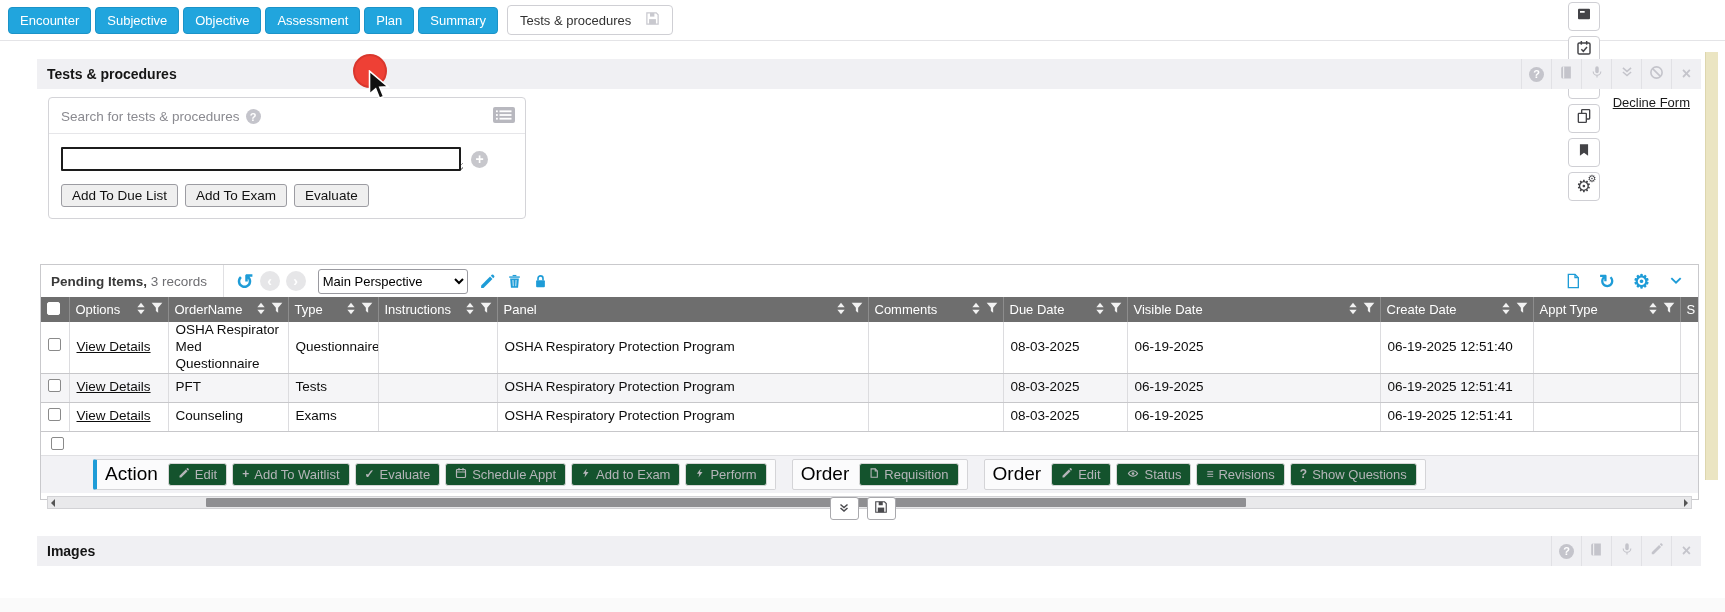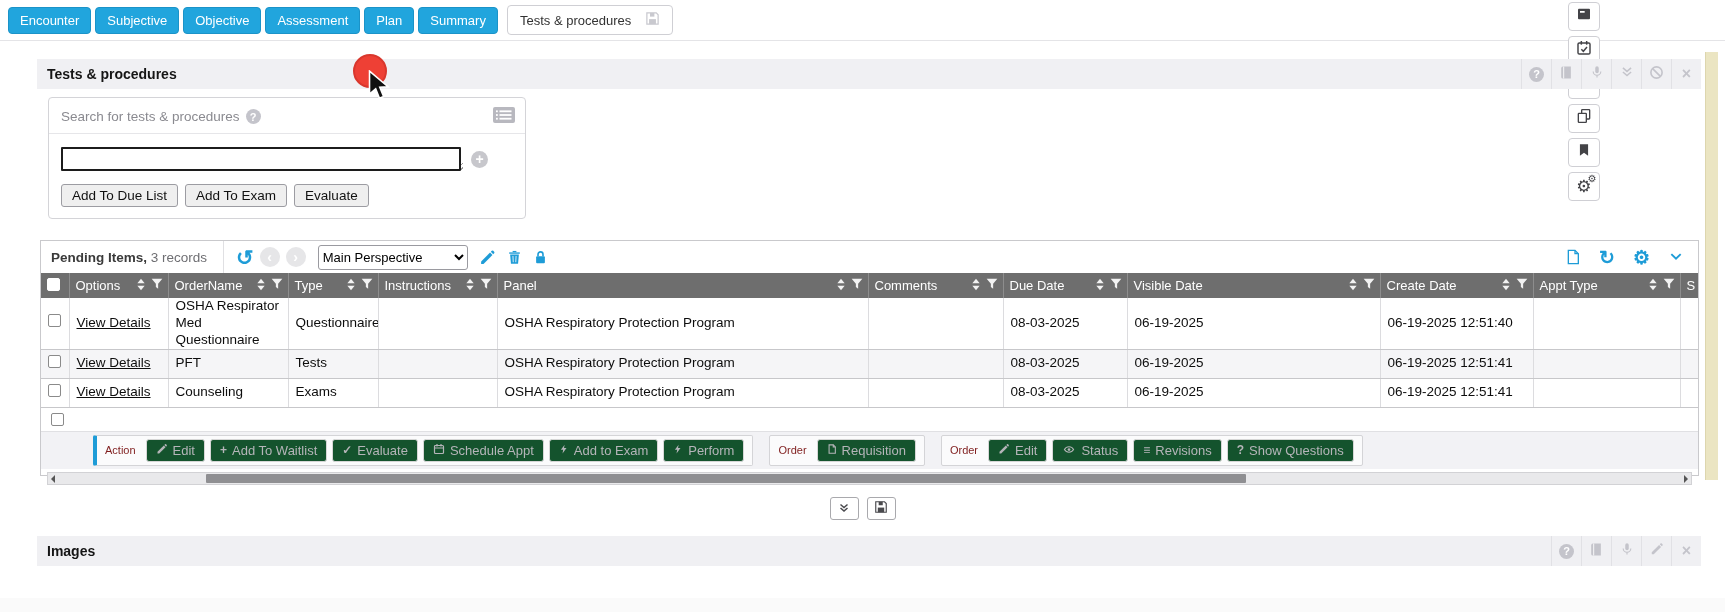--- a/index.html
+++ b/index.html
@@ -50,21 +50,21 @@
                  font-size:13px; padding:0 4px; position:relative; }
   .resize-grip { width:8px; height:8px; margin-left:-14px; margin-top:14px;
                  background:repeating-linear-gradient(135deg,#9a9a9a 0 1px,transparent 1px 3px); }
   .plus-circ { width:17px; height:17px; border-radius:50%; background:#c7c7cc; color:#fff;
                font-size:14px; font-weight:bold; display:flex; align-items:center; justify-content:center; cursor:pointer; }
   .scard-btnrow { display:flex; gap:7px; padding:13px 12px; }
   .sbtn { background:#efefef; border:1px solid #9c9ca2; border-radius:3px; color:#111;
           font-size:13.5px; padding:3px 10px; cursor:pointer; }
 
   
-  .pendbox { position:absolute; left:40px; top:240px; width:1659px; height:236px;
+  .pendbox { position:absolute; left:40px; top:264px; width:1659px; height:236px;
              background:#fff; border:1px solid #c9c9cc; }
   .ptoolbar { height:32px; display:flex; align-items:center; padding:0 8px 0 10px; }
   .ptitle2 { font-size:13.5px; color:#3a3a3a; }
   .ptitle2 b { font-weight:bold; }
   .ptitle2 .cnt { color:#6e6e72; }
   .vdiv { width:1px; height:32px; background:#e0e0e3; margin:0 12px 0 16px; }
   .undo { color:#1e9cd7; font-size:21px; font-weight:bold; line-height:1; cursor:pointer; }
   .circ-btn { width:20px; height:20px; border-radius:50%; background:#e6e6e8; color:#fff;
               font-size:14px; font-weight:bold; display:flex; align-items:center; justify-content:center;
               margin-left:6px; cursor:pointer; line-height:1; }
@@ -95,21 +95,21 @@
         border-radius:2px; cursor:pointer; }
   .cb-head { border-color:#fff; }
   .emptyrow { height:23px; display:flex; align-items:center; padding-left:10px; }
 
   
   .act-area { height:38px; background:#f2f2f5; display:flex; align-items:center;
               padding-left:52px; gap:16px; border-top:1px solid #e0e0e3; }
   .grp { background:#fbfbfc; border:1px solid #d4d4d7; border-radius:2px; height:31px;
          display:flex; align-items:center; gap:5px; padding:0 8px; }
   .grp-action { border-left:4px solid #1e9cd7; }
-  .grp .lbl { font-size:11px; color:#7f1d1d; margin-right:5px; }
+  .grp .lbl { font-size:19px; color:#000000; margin-right:5px; }
   .dbtn { background:#14532d; border:1px solid #d6d6d6; color:#b5b5b9; border-radius:3px;
           font-size:13px; padding:3px 9px; display:flex; align-items:center; gap:5px; cursor:default; }
   .dbtn .tg { font-weight:bold; font-size:12px; line-height:1; }
 
   
   .hscroll { position:relative; height:13px; margin:3px 6px 0; background:#e9e9eb;
              border:1px solid #d2d2d5; }
   .sb-thumb { position:absolute; left:158px; top:1px; width:1040px; height:9px; background:#8f8f92;
               border-radius:1px; cursor:grab; }
   .sb-left, .sb-right { position:absolute; top:2px; width:0; height:0; border:4px solid transparent; }
@@ -240,20 +240,23 @@
               <circle cx="12" cy="12" r="9" fill="none" stroke="currentColor" stroke-width="2.6"></circle>
               <line x1="5.8" y1="5.8" x2="18.2" y2="18.2" stroke="currentColor" stroke-width="2.6"></line>
             </svg></span>
       </div>
       <div class="phead-cell">
           <span class="xglyph">×</span>
         </div>
     </div>
   </div>
 
+  <div class="decline-row">
+    <a href="#">Decline Form</a>
+  </div>
 
   <div class="scard">
     <div class="scard-label">
       <span>Search for tests &amp; procedures</span>
       <span class="qcirc">?</span>
     </div>
     <span class="scard-listicon">
       <svg width="22" height="16" viewBox="0 0 22 16">
           <rect x="0" y="0" width="22" height="16" rx="2" fill="currentColor"></rect>
           <rect x="3" y="3.4" width="1.8" height="1.8" fill="#fff"></rect>

